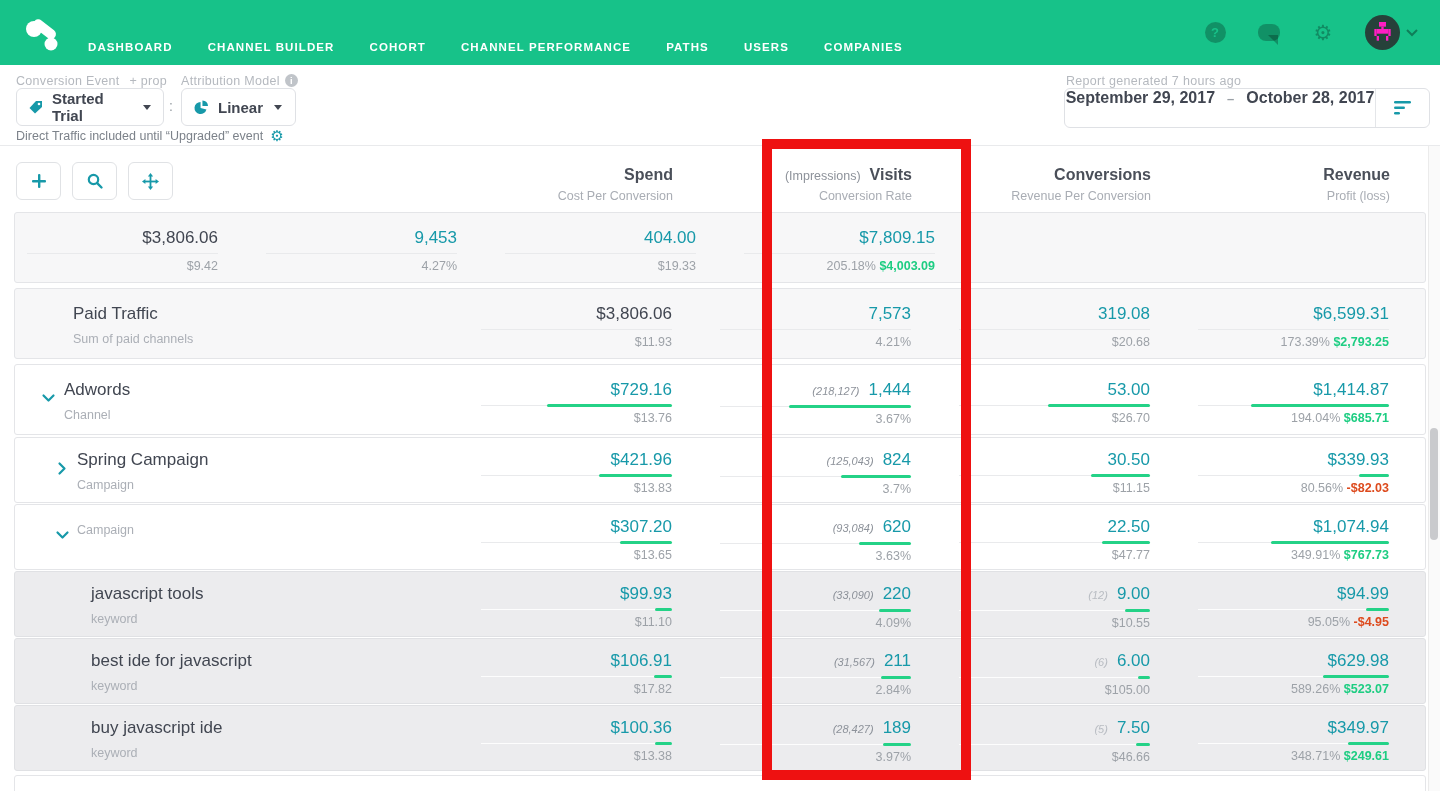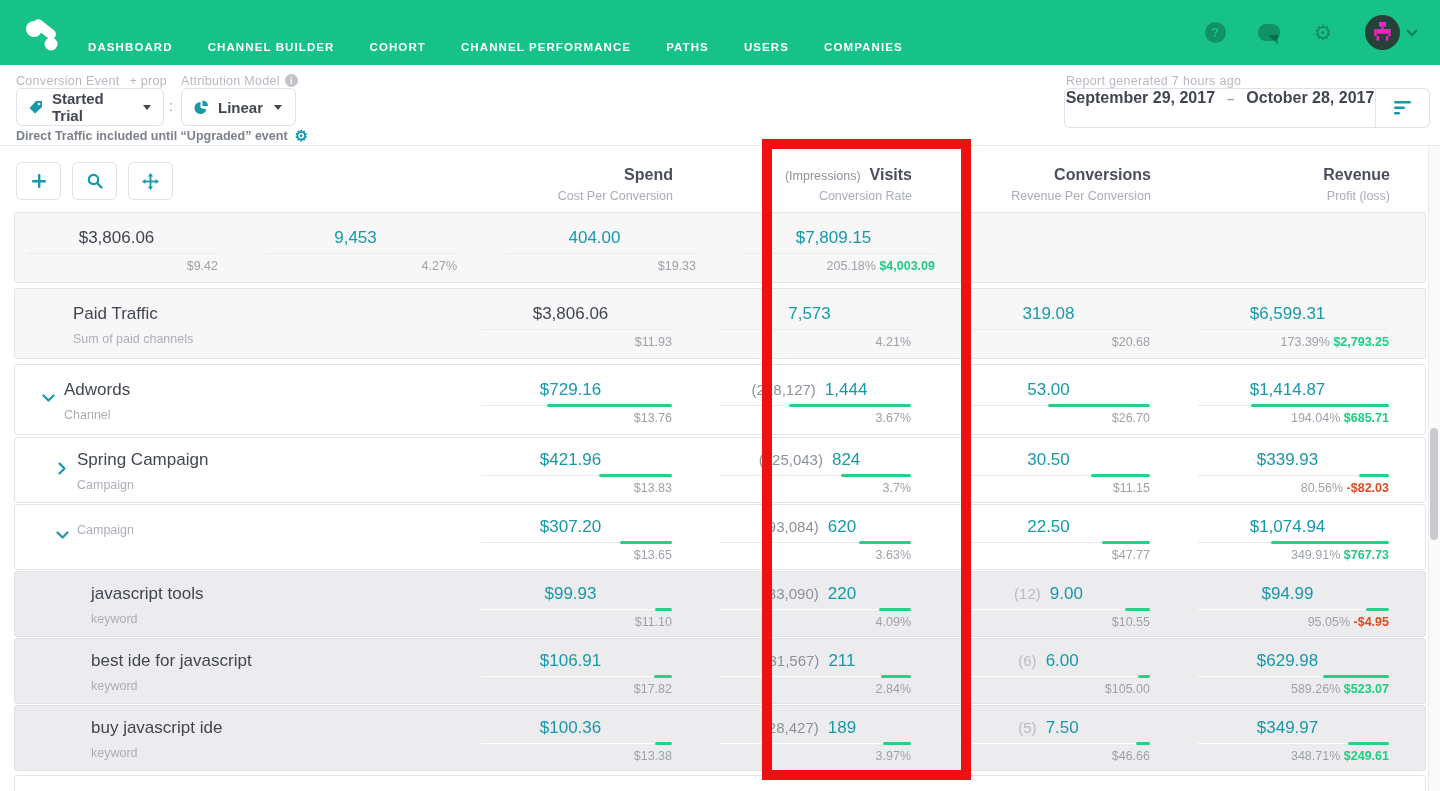--- a/index.html
+++ b/index.html
@@ -24,21 +24,21 @@
 
   
   .filterbar { position:relative; height:81px; background:#fff; border-bottom:1px solid #e9eaec; }
   .flabel { position:absolute; top:9px; font-size:12.5px; color:#b5b9bf; letter-spacing:.3px; }
   .flabel .plus-prop { margin-left:10px; cursor:pointer; }
   .dd { position:absolute; top:23px; height:38px; background:#fff; border:1px solid #dfe1e5; border-radius:6px;
     display:flex; align-items:center; padding:0 12px; gap:9px; cursor:pointer; }
   .dd-text { font-size:15px; font-weight:bold; color:#414651; }
   .caret { width:0; height:0; border-left:4.5px solid transparent; border-right:4.5px solid transparent; border-top:5px solid #414651; margin-left:2px; }
   .colon { position:absolute; left:169px; top:33px; color:#9aa0a6; font-size:14px; }
-  .ft-note { position:absolute; left:16px; top:62px; font-size:12.5px; color:#7c828a; display:flex; align-items:center; gap:7px;font-weight:bold; }
+  .ft-note { position:absolute; left:16px; top:62px; font-size:12.5px; color:#7c828a; display:flex; align-items:center; gap:7px; }
   .gear-teal { color:#1799a9; font-size:15px; cursor:pointer; }
   .info-dot { display:inline-block; width:13px; height:13px; border-radius:50%; background:#c0c4c9; color:#fff;
     font-size:9.5px; font-weight:bold; text-align:center; line-height:13px; margin-left:5px; vertical-align:1px; }
   .datebox { position:absolute; left:1064px; top:23px; width:366px; height:40px; border:1px solid #dfe1e5; border-radius:6px;
     display:flex; align-items:flex-start; background:#fff; cursor:pointer; }
   .dates { flex:1; display:flex; align-items:center; justify-content:center; gap:12px; font-size:16px; color:#414651; font-weight:600; }
   .dsep { color:#9aa0a6; font-weight:bold; font-size:13px; }
   .datefilter { width:54px; height:100%; border-left:1px solid #e4e6e9; display:flex; align-items:center; justify-content:center; cursor:pointer; }
 
   
@@ -67,23 +67,23 @@
   .rtype { font-size:12.5px; color:#abafb6; line-height:15px; margin-top:7px; }
   .chev { position:absolute; width:14px; height:14px; cursor:pointer; }
   .r-channel .chev { left:27px; top:29px; }
   .r-campaign .chev { left:41px; top:26px; }
   .chev svg { display:block; }
   .chev.right svg { transform:rotate(-90deg); }
 
   .cell { flex:0 0 239px; box-sizing:border-box; padding-right:36px; text-align:right; }
   .r-summary .cell, .r-channel .cell { padding-top:14px; }
   .r-campaign .cell, .r-keyword .cell { padding-top:11px; }
-  .main { display:flex; justify-content:center; align-items:baseline; font-size:17px; line-height:22px; color:#1799a9; white-space:nowrap; }
+  .main { display:flex; justify-content:flex-end; align-items:baseline; font-size:17px; line-height:22px; color:#1799a9; white-space:nowrap; }
   .main .val.dark { color:#414651; }
-  .main .pre { font-size:15px; color:#8d929a; margin-right:9px; }
+  .main .pre { font-size:11px; color:#8d929a; margin-right:9px;font-style:italic; }
   .cell[data-col="conversions"] .main .pre { color:#b8bcc2; }
   .rule { position:relative; height:1px; background:#e9eaec; margin:4px 0 0 12px; }
   .r-keyword .rule { background:#fdfdfd; }
   .bar { position:absolute; right:0; top:-1px; height:3px; background:#24d287; border-radius:2px; }
   .sub { font-size:12.5px; color:#9da2a8; margin-top:5px; white-space:nowrap; }
   .sub .pct { color:#9da2a8; }
   .sub .profit { font-weight:bold; }
   .profit.pos { color:#1dcd82; }
   .profit.neg { color:#dd4a1d; }
 

